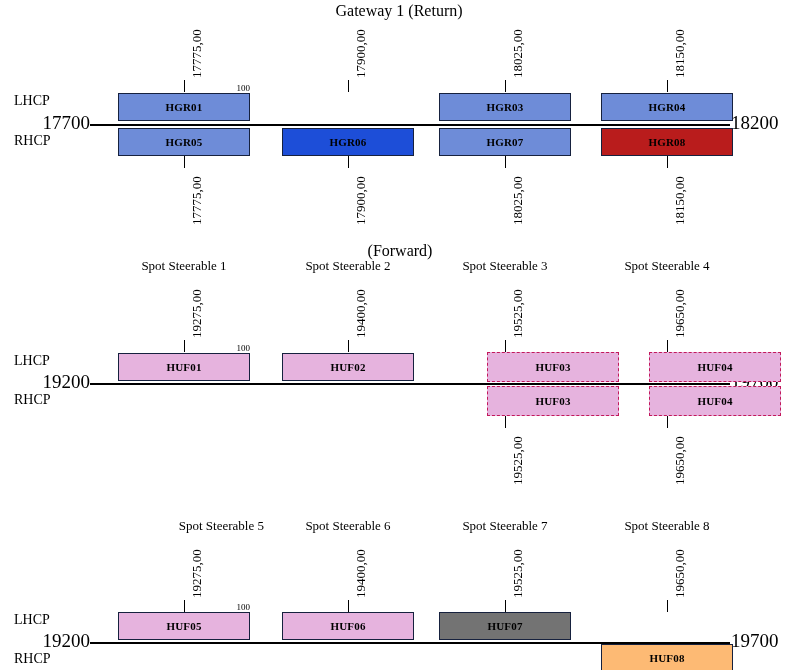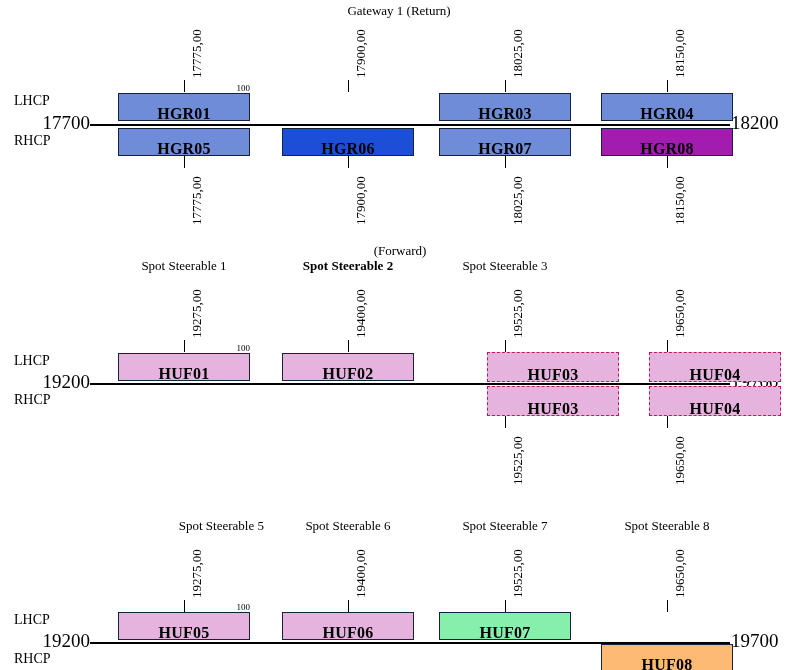--- a/index.html
+++ b/index.html
@@ -20,21 +20,21 @@
     position: absolute;
     left: 0; top: 0;
     width: 799px;
     height: 670px;
   }
 
   
   .section-title {
     position: absolute;
     text-align: center;
-    font-size: 13px;
+    font-size: 16px;
     line-height: 15px;
     white-space: nowrap;
     font-family: "Liberation Serif", "DejaVu Serif", serif;
   }
 
   
   .beam-caption {
     position: absolute;
     text-align: center;
     font-size: 13px;
@@ -65,23 +65,23 @@
     position: absolute;
     height: 0;
     border-top: 2px solid #000000;
   }
 
   
   .block {
     position: absolute;
     box-sizing: border-box;
     display: flex;
-    align-items: flex-end;
+    align-items: center;
     justify-content: center;
-    font-size: 16px;
+    font-size: 11px;
     line-height: 12px;
     font-weight: bold;
     letter-spacing: .2px;
     font-family: "Liberation Serif", "DejaVu Serif", serif;
     color: #000000;
   }
   .block.solid {
     border: 1.5px solid #16213e;
   }
   .block.dashed {
@@ -152,39 +152,40 @@
 
   <div class="block solid" style="left:118px; top:128px; width:132px; height:28px; background:#6E8CD8;">
       <span>HGR05</span>
     </div>
   <div class="block solid" style="left:282px; top:128px; width:132px; height:28px; background:#1d4ed8;">
       <span>HGR06</span>
     </div>
   <div class="block solid" style="left:439px; top:128px; width:132px; height:28px; background:#6E8CD8;">
       <span>HGR07</span>
     </div>
-  <div class="block solid" style="left:601px; top:128px; width:132px; height:28px; background:#a21caf;">
+  <div class="block solid" style="left:601px; top:128px; width:132px; height:28px; background:#b91c1c;">
       <span>HGR08</span>
     </div>
 
   <div class="tick" style="left:184px; top:156px; height:12px;"></div>
   <div class="tick" style="left:348px; top:156px; height:12px;"></div>
   <div class="tick" style="left:505px; top:156px; height:12px;"></div>
   <div class="tick" style="left:667px; top:156px; height:12px;"></div>
 
   <div class="freq-label" style="left:190px; top:225px;">17775,00</div>
   <div class="freq-label" style="left:354px; top:225px;">17900,00</div>
   <div class="freq-label" style="left:511px; top:225px;">18025,00</div>
   <div class="freq-label" style="left:673px; top:225px;">18150,00</div>
 
   <div class="section-title" style="left:300px; top:243px; width:200px;">(Forward)</div>
 
   <div class="beam-caption" style="left:104px; top:258px; width:160px;">Spot Steerable 1</div>
-  <div class="beam-caption" style="left:268px; top:258px; width:160px;font-weight:bold;">Spot Steerable 2</div>
+  <div class="beam-caption" style="left:268px; top:258px; width:160px;">Spot Steerable 2</div>
   <div class="beam-caption" style="left:425px; top:258px; width:160px;">Spot Steerable 3</div>
+  <div class="beam-caption" style="left:587px; top:258px; width:160px;">Spot Steerable 4</div>
 
   <div class="freq-label" style="left:190px; top:338px;">19275,00</div>
   <div class="freq-label" style="left:354px; top:338px;">19400,00</div>
   <div class="freq-label" style="left:511px; top:338px;">19525,00</div>
   <div class="freq-label" style="left:673px; top:338px;">19650,00</div>
 
   <div class="tick" style="left:184px; top:340px; height:12px;"></div>
   <div class="tick" style="left:348px; top:340px; height:12px;"></div>
   <div class="tick" style="left:505px; top:340px; height:12px;"></div>
   <div class="tick" style="left:667px; top:340px; height:12px;"></div>
@@ -249,20 +250,20 @@
   <div class="edge-label right" style="left:731px; top:630px; width:70px;">19700</div>
 
   <div class="axis-line" style="left:90px; top:642px; width:640px;"></div>
 
   <div class="block solid" style="left:118px; top:612px; width:132px; height:28px; background:#E6B3DE;">
       <span>HUF05</span>
     </div>
   <div class="block solid" style="left:282px; top:612px; width:132px; height:28px; background:#E6B3DE;">
       <span>HUF06</span>
     </div>
-  <div class="block solid" style="left:439px; top:612px; width:132px; height:28px; background:#86efac;">
+  <div class="block solid" style="left:439px; top:612px; width:132px; height:28px; background:#737373;">
       <span>HUF07</span>
     </div>
   <div class="block solid" style="left:601px; top:612px; width:132px; height:28px; background:#fdba74;margin-top:32px;">
       <span>HUF08</span>
     </div>
 
 </div>
 
 </body></html>

